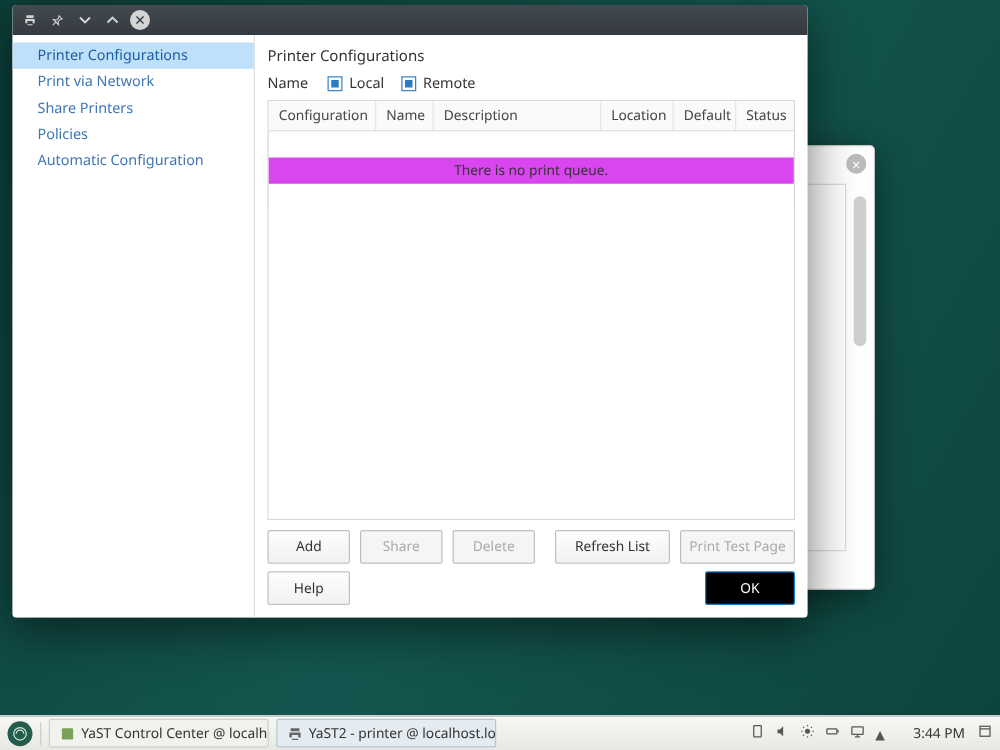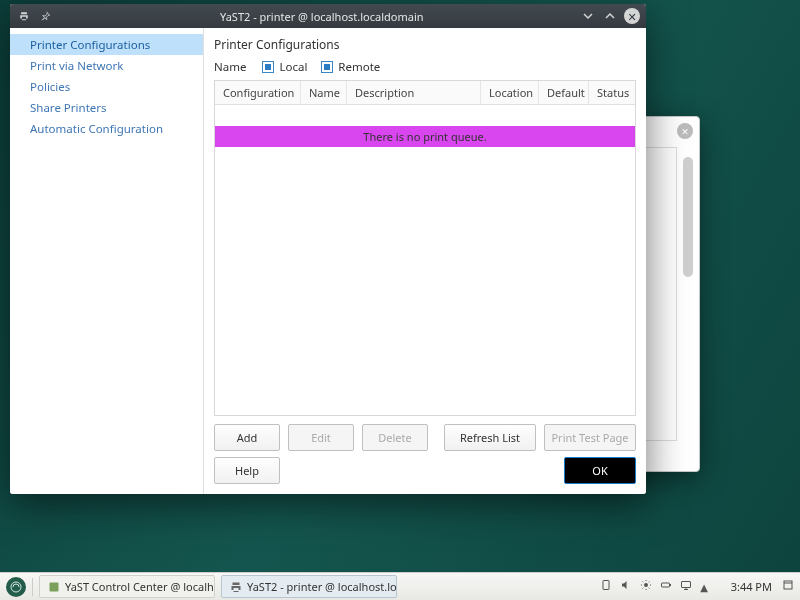--- a/index.html
+++ b/index.html
@@ -201,40 +201,39 @@
     <span class="ctrl">
       <svg viewBox="0 0 24 24">
           <path d="M19 8H5V3h14v5zm2 2H3v8h4v4h10v-4h4v-8zM7 20v-6h10v6H7z"></path>
         </svg>
     </span>
     <span class="ctrl">
       <svg viewBox="0 0 24 24">
           <path d="M14 3l7 7-4 1-4 4 1 6-5-5-6 6 6-6-5-5 6 1 4-4 1-4z" fill="none" stroke="#e5e5e5" stroke-width="2"></path>
         </svg>
     </span>
-    <span class="title">YaST2 - printer @ localhost.localdomain</span>
     <span class="ctrl">
       <svg viewBox="0 0 10 10">
           <path d="M1 3 L5 7 L9 3" fill="none" stroke="#e5e5e5" stroke-width="1.5"></path>
         </svg>
     </span>
     <span class="ctrl">
       <svg viewBox="0 0 10 10">
           <path d="M1 7 L5 3 L9 7" fill="none" stroke="#e5e5e5" stroke-width="1.5"></path>
         </svg>
     </span>
     <span class="ctrl close">✕</span>
   </div>
 
   <div class="content">
     <div class="sidebar">
       <div class="sidebar-item selected"><span>Printer Configurations</span></div>
       <div class="sidebar-item"><span>Print via Network</span></div>
+      <div class="sidebar-item"><span>Share Printers</span></div>
       <div class="sidebar-item"><span>Policies</span></div>
-      <div class="sidebar-item"><span>Share Printers</span></div>
       <div class="sidebar-item"><span>Automatic Configuration</span></div>
     </div>
 
     <div class="main">
       <h1>Printer Configurations</h1>
 
       <div class="show-row">
         <span class="lbl">Name</span>
         <label class="check">
           <span class="checkbox on"></span>
@@ -254,21 +253,21 @@
           <div class="th" style="width:58px">Location</div>
           <div class="th" style="width:50px">Default</div>
           <div class="th" style="width:46px">Status</div>
         </div>
         <div class="empty-row">There is no print queue.</div>
         <div class="tbody"></div>
       </div>
 
       <div class="button-row">
         <button class="btn">Add</button>
-        <button class="btn" disabled="">Edit</button>
+        <button class="btn" disabled="">Share</button>
         <button class="btn" disabled="">Delete</button>
         <span class="spacer"></span>
         <button class="btn wide">Refresh List</button>
         <button class="btn wide" disabled="">Print Test Page</button>
       </div>
       <div class="button-row2">
         <button class="btn">Help</button>
         <span class="spacer"></span>
         <button class="btn primary">OK</button>
       </div>

